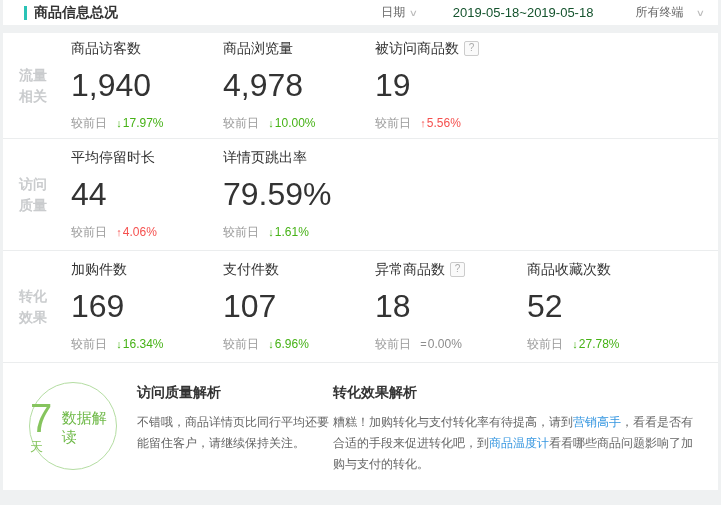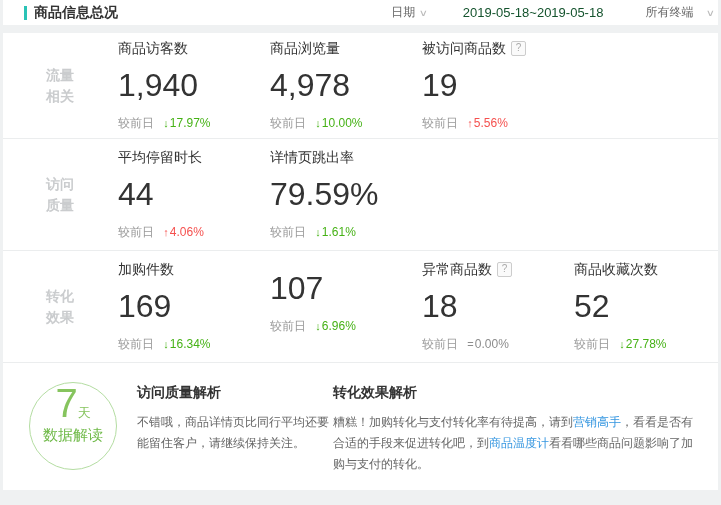--- a/index.html
+++ b/index.html
@@ -13,57 +13,57 @@
   
   .topbar{
     height:25px;background:#fff;display:flex;align-items:center;
   }
   .accent{width:3px;height:14px;background:#2ac3b6;margin-left:21px;margin-right:7px;}
   .page-title{font-size:14px;font-weight:bold;color:#333;}
   .topbar-right{margin-left:auto;display:flex;align-items:center;}
   .dropdown{font-size:12px;color:#666;cursor:pointer;display:flex;align-items:center;}
   .caret{font-size:9px;color:#bbb;margin-left:5px;transform:scaleX(1.4);}
   .date-range{font-size:13px;color:#14532d;margin:0 42px 0 36px;cursor:pointer;}
-  .terminal{margin-right:4px;}
+  .terminal{margin-right:14px;}
   .terminal .caret{margin-left:14px;}
   
   .card{background:#fff;margin-top:8px;margin-bottom:8px;}
   .metric-row{
     display:flex;align-items:center;
     border-bottom:1px solid #ebedee;
   }
   .row-1{height:105px;}
   .row-2{height:111px;}
   .row-3{height:111px;}
   .group-label{
-    width:64px;padding-left:43px;flex:none;
+    width:64px;padding-left:16px;flex:none;
     font-size:14px;font-weight:bold;color:#caccce;
     line-height:1.45;word-break:break-all;
-    width:30px;margin-right:42px;
+    width:30px;margin-right:22px;
   }
   .metrics{display:flex;flex:1;}
   .metric{width:152px;flex:none;}
   .metric-label{font-size:14px;color:#333;}
   .help{
     display:inline-block;width:13px;height:13px;line-height:12px;text-align:center;
     border:1px solid #ccc;border-radius:2px;color:#aaa;font-size:10px;
     margin-left:5px;vertical-align:2px;cursor:pointer;background:#fafafa;
   }
   .metric-value{font-size:32px;color:#333;margin-top:9px;margin-bottom:11px;letter-spacing:0;}
   .metric-delta{font-size:12px;color:#999;}
   .delta-val{margin-left:6px;}
   .arrow{font-size:11px;margin-right:1px;}
   .d-down{color:#46b216;}
   .d-up{color:#f5504e;}
   .d-flat{color:#8c8c8c;}
   
   .insights{display:flex;padding:17px 14px 0 26px;height:110px;}
   .badge{
     width:86px;height:86px;flex:none;border:1px solid #b4dda2;border-radius:50%;
-    display:flex;flex-direction:column;align-items:center;
+    display:flex;flex-direction:row;align-items:center;justify-content:center;
     margin-right:20px;margin-top:2px;
   }
   .badge-top{color:#86c45e;line-height:1;}
   .badge-num{font-size:40px;}
   .badge-unit{font-size:13px;}
   .badge-caption{font-size:15px;color:#6eb947;margin-top:3px;}
   .insight-col{padding-top:4px;}
   .col-a{width:172px;}
   .col-b{width:196px;}
   .col-c{flex:1;padding-right:4px;}
@@ -151,20 +151,21 @@
       <div class="metrics">
         <div class="metric">
           <div class="metric-label"><span>加购件数</span></div>
           <div class="metric-value">169</div>
           <div class="metric-delta">
             <span>较前日</span>
             <span class="delta-val d-down"><span class="arrow">↓</span><span>16.34%</span></span>
           </div>
         </div>
         <div class="metric">
+          <div class="metric-label"><span>支付件数</span></div>
           <div class="metric-value">107</div>
           <div class="metric-delta">
             <span>较前日</span>
             <span class="delta-val d-down"><span class="arrow">↓</span><span>6.96%</span></span>
           </div>
         </div>
         <div class="metric">
           <div class="metric-label"><span>异常商品数</span><span class="help">?</span></div>
           <div class="metric-value">18</div>
           <div class="metric-delta">

